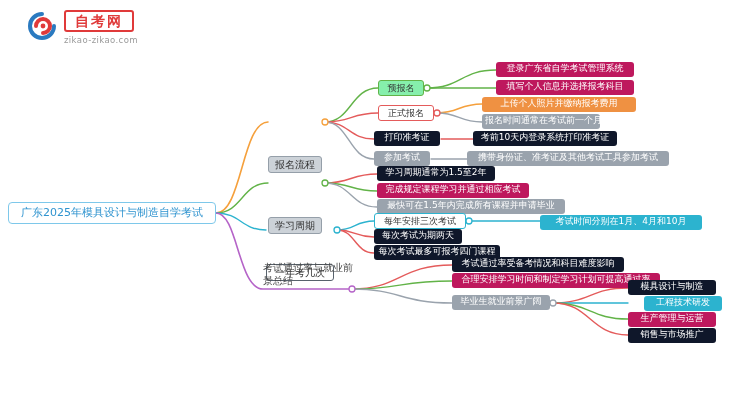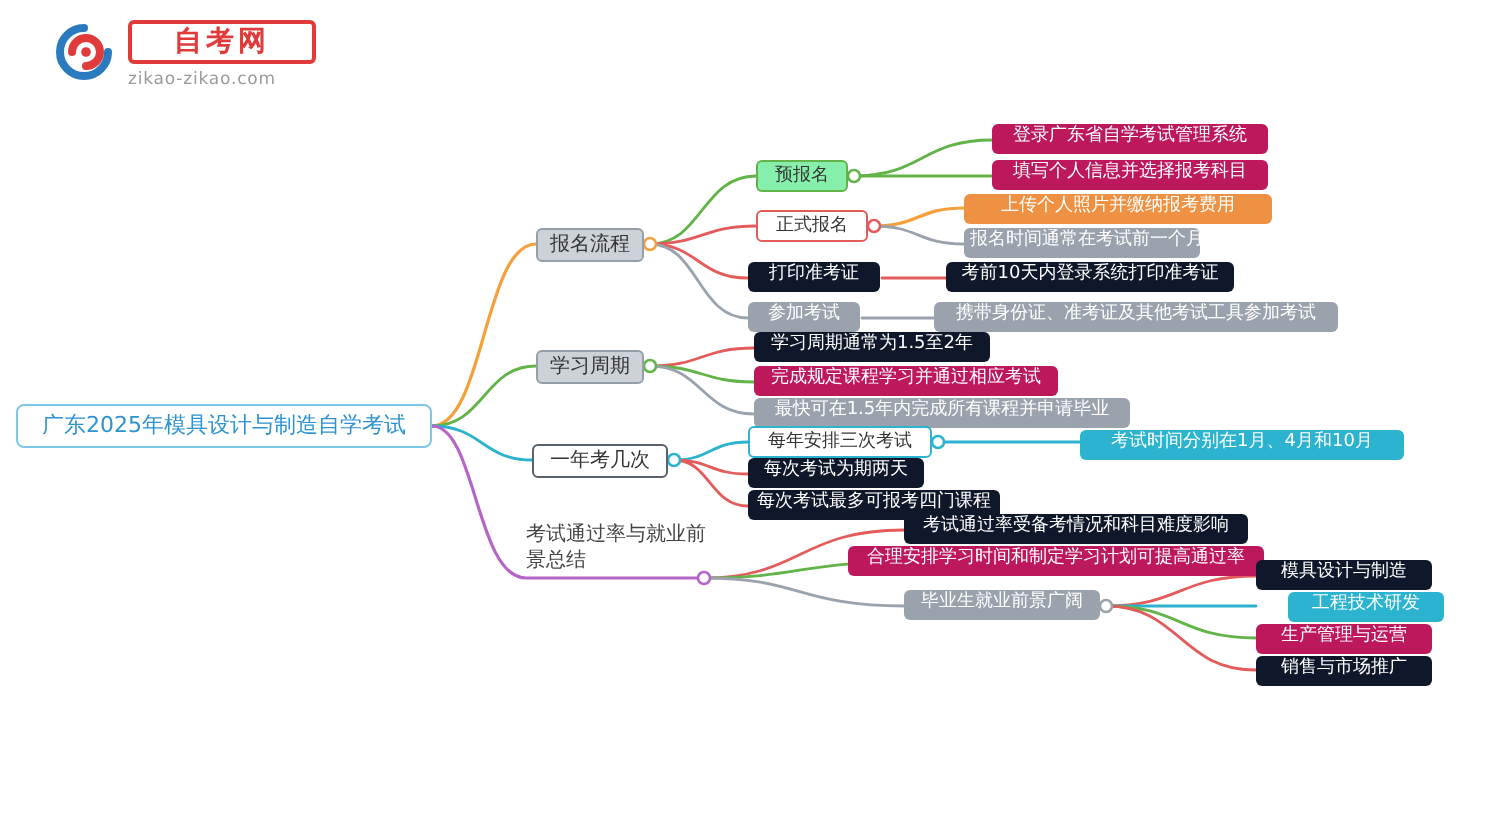--- a/index.html
+++ b/index.html
@@ -6,42 +6,42 @@
   #stage{
     position:relative;width:750px;height:410px;background:#ffffff;overflow:hidden;
     font-family:"DejaVu Sans","Liberation Sans",sans-serif;
   }
   
   .logo{position:absolute;left:26px;top:10px;display:flex;align-items:flex-start;gap:6px;cursor:pointer;}
   .logo-icon{width:32px;height:32px;display:block;}
   .logo-col{display:flex;flex-direction:column;align-items:flex-start;}
   .logo-name{
     display:inline-block;color:#e03a3a;border:2px solid #e03a3a;border-radius:3px;
-    font-weight:bold;font-size:14px;line-height:18px;padding:0 21px;letter-spacing:2px;
+    font-weight:bold;font-size:14px;line-height:18px;padding:0 9px;letter-spacing:2px;
   }
   .logo-url{color:#9a9a9a;font-size:8.5px;margin-top:3px;letter-spacing:.4px;}
   
   #wires{position:absolute;left:0;top:0;width:750px;height:410px;}
   #wires path{fill:none;stroke-linecap:round;}
   .s-orange{stroke:#f5a03c;stroke-width:1.6;}
   .s-green {stroke:#62b348;stroke-width:1.4;}
   .s-red   {stroke:#e45b5b;stroke-width:1.4;}
   .s-gray  {stroke:#9aa3ad;stroke-width:1.4;}
   .s-cyan  {stroke:#2cb3cf;stroke-width:1.4;}
   .s-purple{stroke:#b564c8;stroke-width:1.6;}
   #wires circle{fill:#fff;stroke-width:1.3;}
   .c-orange{stroke:#f5a03c;} .c-green{stroke:#62b348;} .c-red{stroke:#e45b5b;}
   .c-gray{stroke:#9aa3ad;} .c-cyan{stroke:#2cb3cf;} .c-purple{stroke:#b564c8;}
   
   .node{
     position:absolute;box-sizing:border-box;border-radius:3px;
     font-size:9px;line-height:13px;height:15px;padding:0 3px;
     text-align:center;white-space:nowrap;overflow:hidden;color:#fff;
   }
-  .lv1{font-size:10px;line-height:15px;height:17px;}
+  .lv1{font-size:10px;line-height:15px;height:17px;margin-top:42px;}
   .root{
     border:1px solid #7ec8ea;background:#fff;color:#2e93cf;
     font-size:11px;line-height:20px;height:22px;border-radius:4px;
   }
   .silver{background:#ccd2d8;border:1px solid #959fa9;color:#333;}
   .boxdark{background:#fff;border:1px solid #58626c;color:#333;}
   .b-green{background:#86efac;border:1px solid #62b348;color:#333;height:16px;line-height:14px;}
   .b-red  {background:#fff;border:1px solid #e45b5b;color:#333;height:16px;line-height:14px;}
   .b-cyan {background:#fff;border:1px solid #2cb3cf;color:#333;height:16px;line-height:14px;}
   .f-green {background:#be185d;}
@@ -136,20 +136,20 @@
   <div class="node f-gray" style="left:377px;top:199px;width:188px">最快可在1.5年内完成所有课程并申请毕业</div>
 
   <div class="node lv1 boxdark" style="left:266px;top:222px;width:68px">一年考几次</div>
   <div class="node b-cyan" style="left:374px;top:213px;width:92px">每年安排三次考试</div>
   <div class="node f-cyan" style="left:540px;top:215px;width:162px">考试时间分别在1月、4月和10月</div>
   <div class="node f-red" style="left:374px;top:229px;width:88px">每次考试为期两天</div>
   <div class="node f-red" style="left:374px;top:245px;width:126px">每次考试最多可报考四门课程</div>
 
   <div class="node plain" style="left:263px;top:261px;width:90px">考试通过率与就业前景总结</div>
   <div class="node f-red" style="left:452px;top:257px;width:172px">考试通过率受备考情况和科目难度影响</div>
-  <div class="node f-green" style="left:424px;top:273px;width:208px">合理安排学习时间和制定学习计划可提高通过率</div>
+  <div class="node f-green" style="left:452px;top:273px;width:208px">合理安排学习时间和制定学习计划可提高通过率</div>
   <div class="node f-gray" style="left:452px;top:295px;width:98px">毕业生就业前景广阔</div>
   <div class="node f-red" style="left:628px;top:280px;width:88px">模具设计与制造</div>
   <div class="node f-cyan" style="left:644px;top:296px;width:78px">工程技术研发</div>
   <div class="node f-green" style="left:628px;top:312px;width:88px">生产管理与运营</div>
   <div class="node f-red" style="left:628px;top:328px;width:88px">销售与市场推广</div>
 
 </div>
 
 </body></html>

